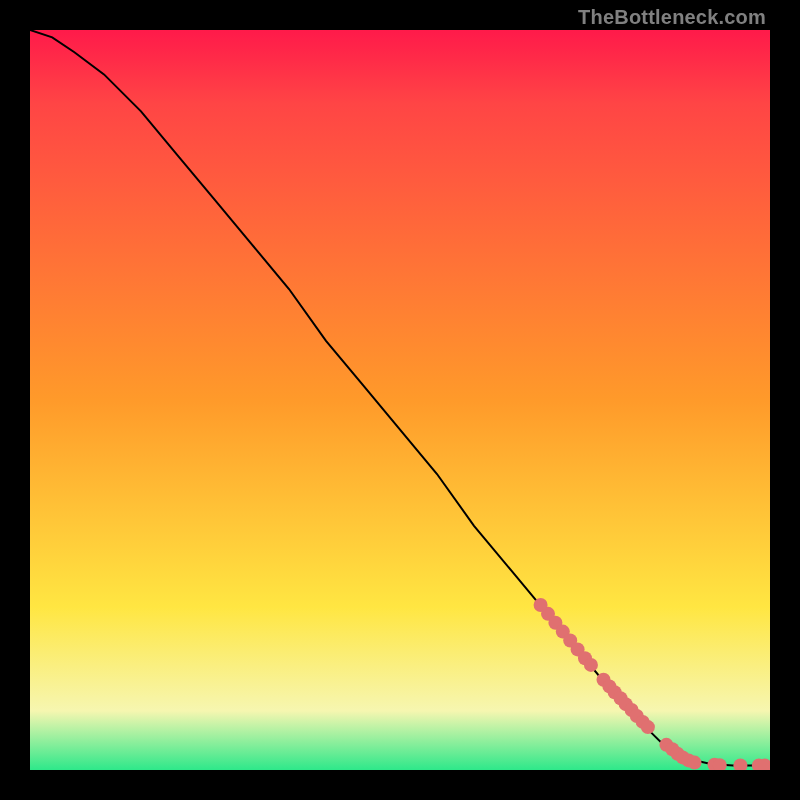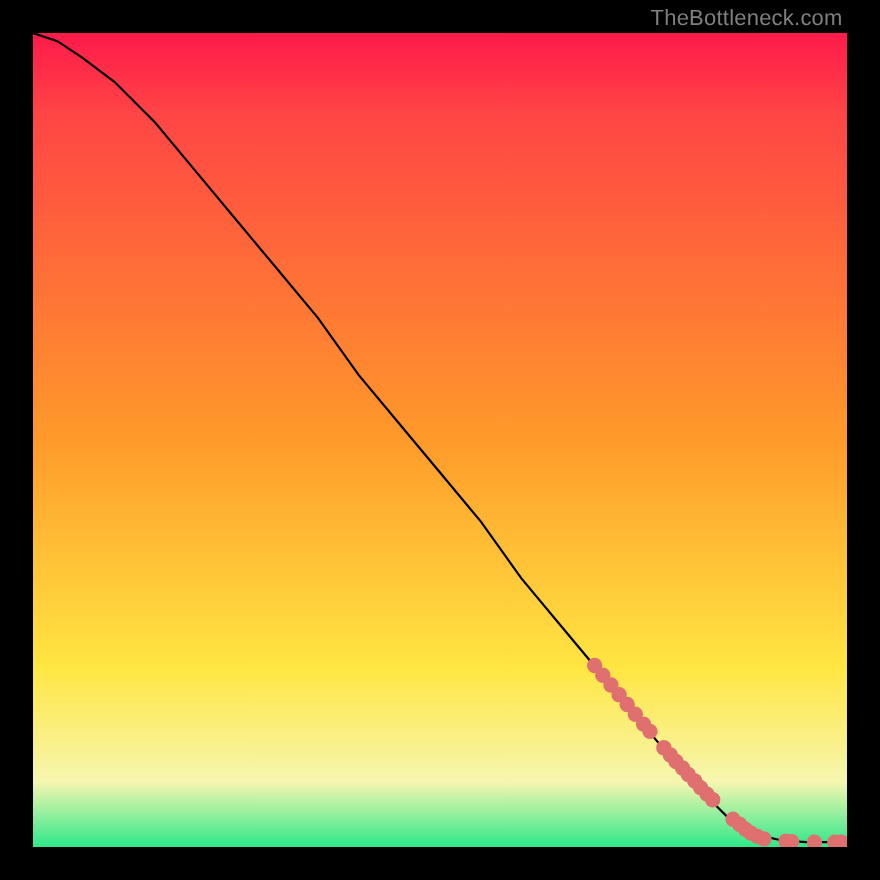--- a/index.html
+++ b/index.html
@@ -25,21 +25,21 @@
     top: 0;
     width: 740px;
     height: 740px;
   }
   .attribution {
     position: absolute;
     top: 6px;
     right: 34px;
     color: #808080;
     font-size: 20px;
-    font-weight: 400;
+    font-weight: 700;
     letter-spacing: 0.2px;
   }
 </style>
 </head>
 <body>
 
 <div class="attribution">TheBottleneck.com</div>
 
 <div class="frame">
   <svg class="plot-area" viewBox="0 0 740 740" preserveAspectRatio="none">

